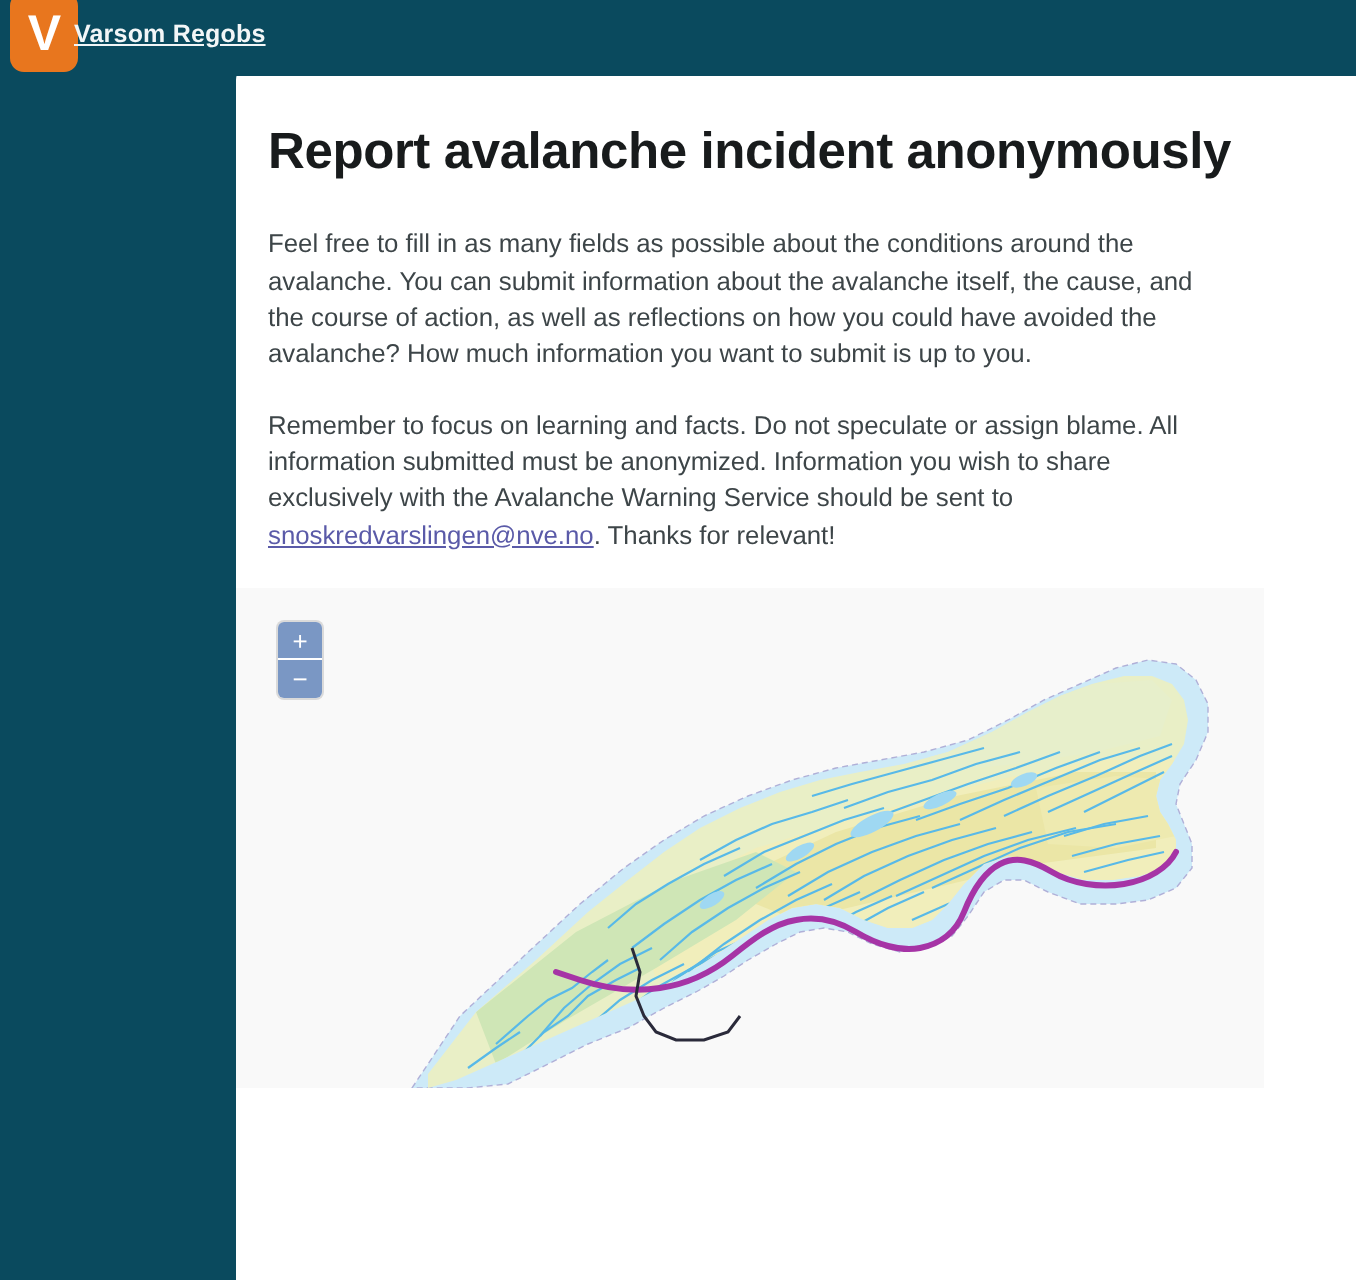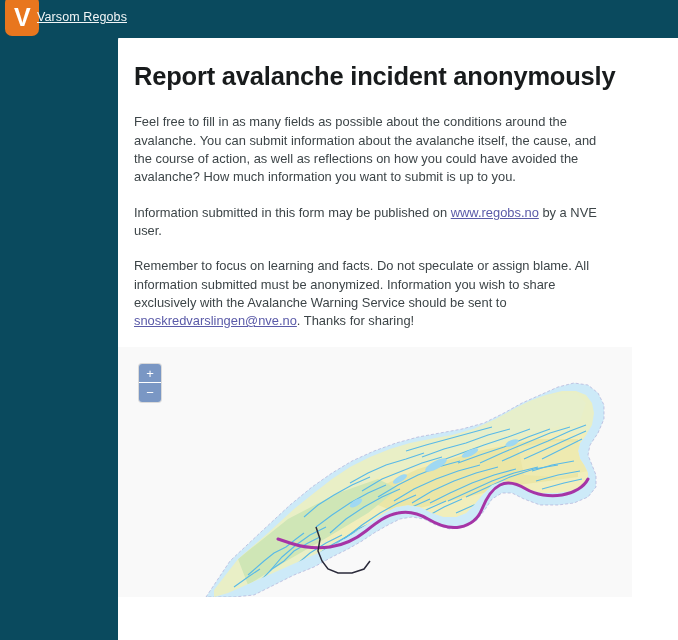--- a/index.html
+++ b/index.html
@@ -47,20 +47,21 @@
   }
   #brand-link {
     position: absolute;
     left: 37px;
     top: 10px;
     color: #f2f6f7;
     font-size: 12.5px;
     text-decoration: underline;
     letter-spacing: 0.1px;
     white-space: nowrap;
+    font-weight: bold;
   }
 
   
   #card {
     position: absolute;
     left: 118px;
     top: 32px;
     width: 603px;
     height: 608px;
     background: #ffffff;
@@ -142,23 +143,22 @@
 
 <div id="card">
   <div id="card-inner">
 
     <h1 id="page-title">Report avalanche incident anonymously</h1>
 
 
     <p class="para">Feel free to fill in as many fields as possible about the conditions around the avalanche. You can submit information about the avalanche itself, the cause, and the course of action, as well as reflections on how you could have avoided the avalanche? How much information you want to submit is up to you.</p>
 
 
-    <p class="para"><span>Information submitted in this form may be published on </span><a href="#">www.regobs.no</a><span> by a NVE user.</span></p>
-
-    <p class="para"><span>Remember to focus on learning and facts. Do not speculate or assign blame. All information submitted must be anonymized. Information you wish to share exclusively with the Avalanche Warning Service should be sent to </span><a href="#">snoskredvarslingen@nve.no</a><span>. Thanks for sharing!</span></p>
+
+    <p class="para"><span>Remember to focus on learning and facts. Do not speculate or assign blame. All information submitted must be anonymized. Information you wish to share exclusively with the Avalanche Warning Service should be sent to </span><a href="#">snoskredvarslingen@nve.no</a><span>. Thanks for relevant!</span></p>
 
     <div id="map-area">
 
       <div id="zoom-controls">
         <div class="zoom-btn" id="zoom-in">+</div>
         <div class="zoom-btn" id="zoom-out">−</div>
       </div>
 
       <svg id="map-svg" width="514" height="250" viewBox="0 0 514 250">
         <defs>

